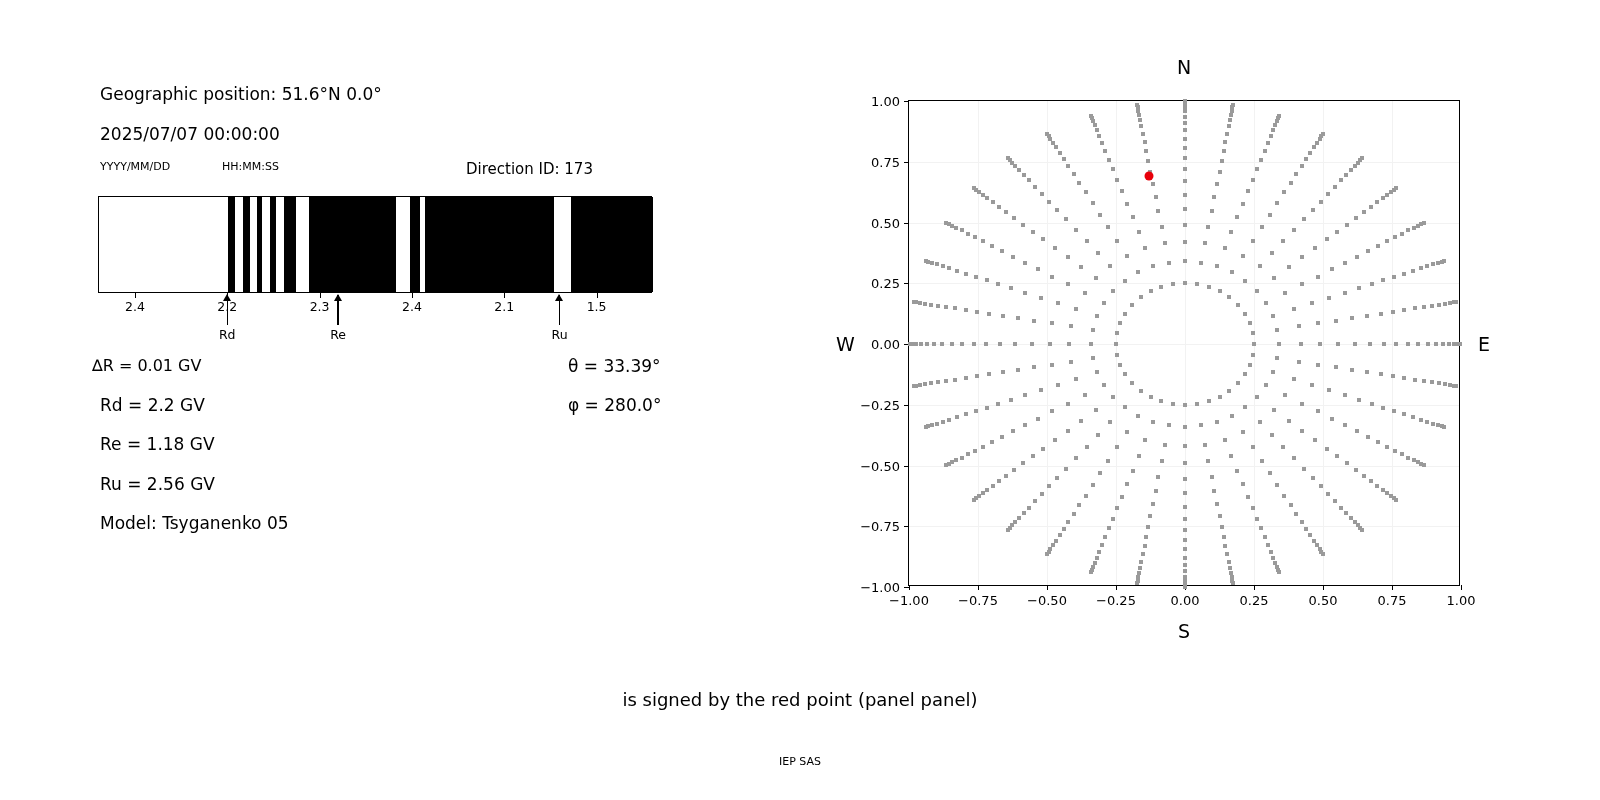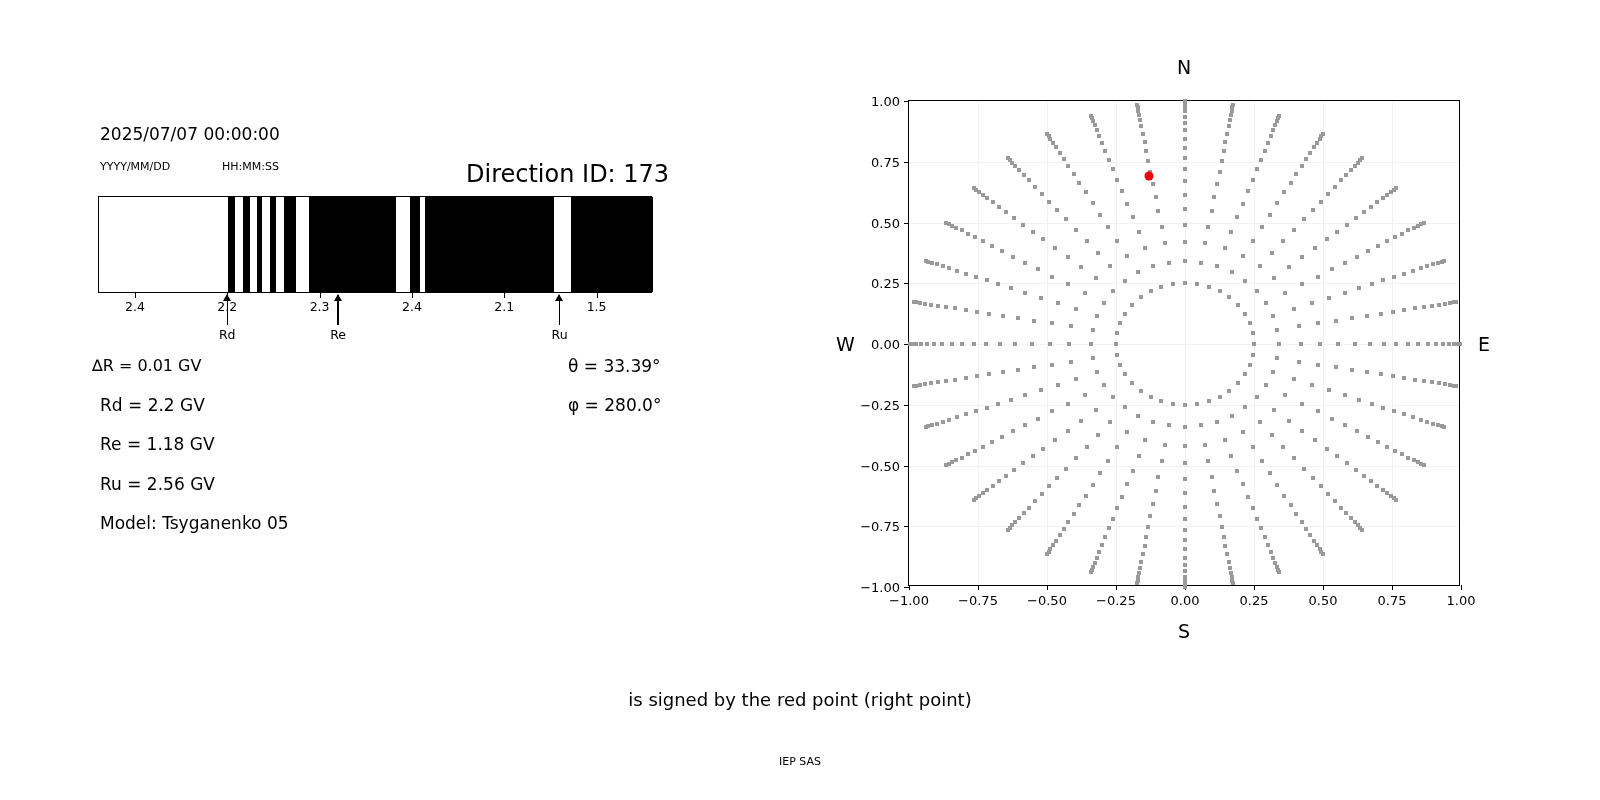--- a/index.html
+++ b/index.html
@@ -11,21 +11,21 @@
   .abs{position:absolute;}
 
   
   #left-panel{left:0;top:0;width:780px;height:660px;}
 
   .info-line{font-size:17px;color:#000;white-space:nowrap;}
   #geo-position{left:100px;top:84px;}
   #datetime-value{left:100px;top:124px;}
   #fmt-date{left:100px;top:160px;font-size:11px;}
   #fmt-time{left:222px;top:160px;font-size:11px;}
-  #direction-id{left:466px;top:160px;font-size:24px;}
+  #direction-id{left:466px;top:160px;font-size:15px;}
 
   
   #penumbra-figure{left:98px;top:196px;width:554px;height:97px;}
   #penumbra-bar{
     position:absolute;left:0;top:0;width:554px;height:97px;
     background:#ffffff;box-sizing:border-box;border:1.2px solid #000;
   }
   .band{position:absolute;top:0;height:100%;background:#000000;}
 
   
@@ -70,20 +70,21 @@
 
   
   #caption{left:0;top:684px;width:1600px;text-align:center;font-size:18px;line-height:31px;}
   #footer-credit{left:0;top:755px;width:1600px;text-align:center;font-size:11px;}
 </style>
 </head>
 <body>
 
 <div class="abs" id="left-panel">
 
+  <div class="abs info-line" id="geo-position">Geographic position: 51.6°N 0.0°</div>
   <div class="abs info-line" id="datetime-value">2025/07/07 00:00:00</div>
   <div class="abs" id="fmt-date">YYYY/MM/DD</div>
   <div class="abs" id="fmt-time">HH:MM:SS</div>
   <div class="abs" id="direction-id">Direction ID: 173</div>
 
   <div class="abs" id="penumbra-figure">
     <div id="penumbra-bar">
         <div class="band" style="left: 129.267px; width: 6.46333px;"></div>
         <div class="band" style="left: 144.04px; width: 7.38667px;"></div>
         <div class="band" style="left: 157.89px; width: 5.54px;"></div>
@@ -839,15 +840,15 @@
       <div class="dot" style="left: 228.6px; top: 6.32411px; background: rgb(154, 154, 154);"></div>
       <div class="dot" style="left: 228.169px; top: 4.17033px; background: rgb(154, 154, 154);"></div>
     </div>
   <div class="compass" id="compass-n">N</div>
   <div class="compass" id="compass-s">S</div>
   <div class="compass" id="compass-w">W</div>
   <div class="compass" id="compass-e">E</div>
 </div>
 
 <div class="abs" id="caption">
-  <div>is signed by the red point (right point)</div>
+  <div>is signed by the red point (panel panel)</div>
 </div>
 <div class="abs" id="footer-credit">IEP SAS</div>
 
 </body></html>

